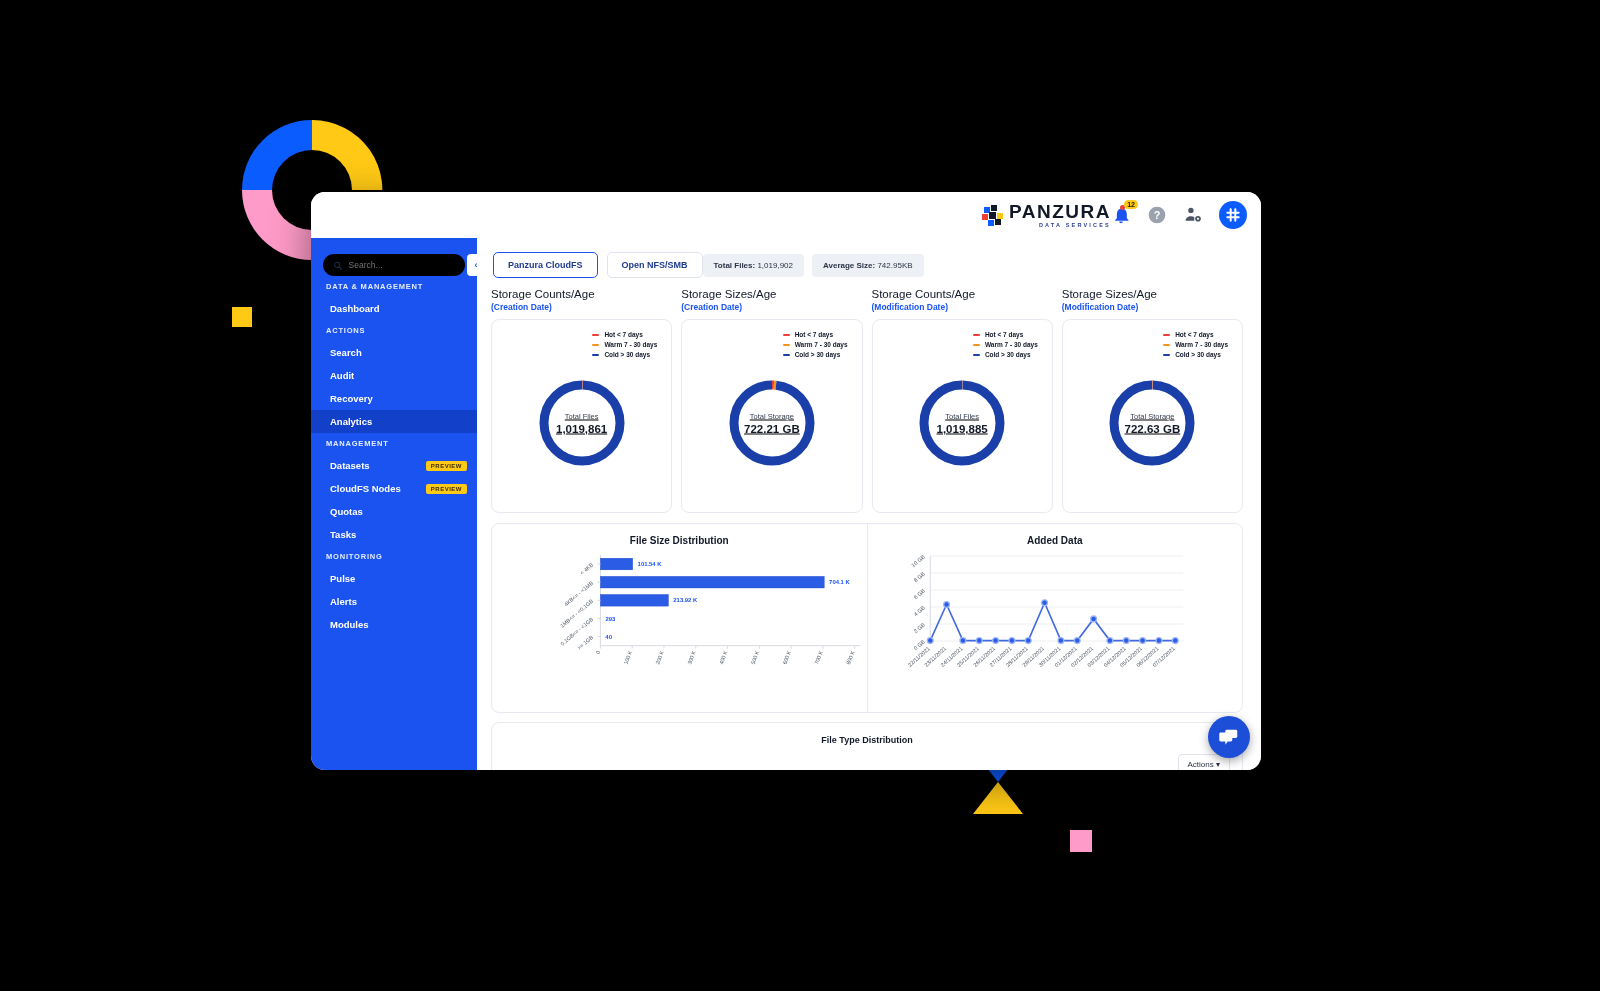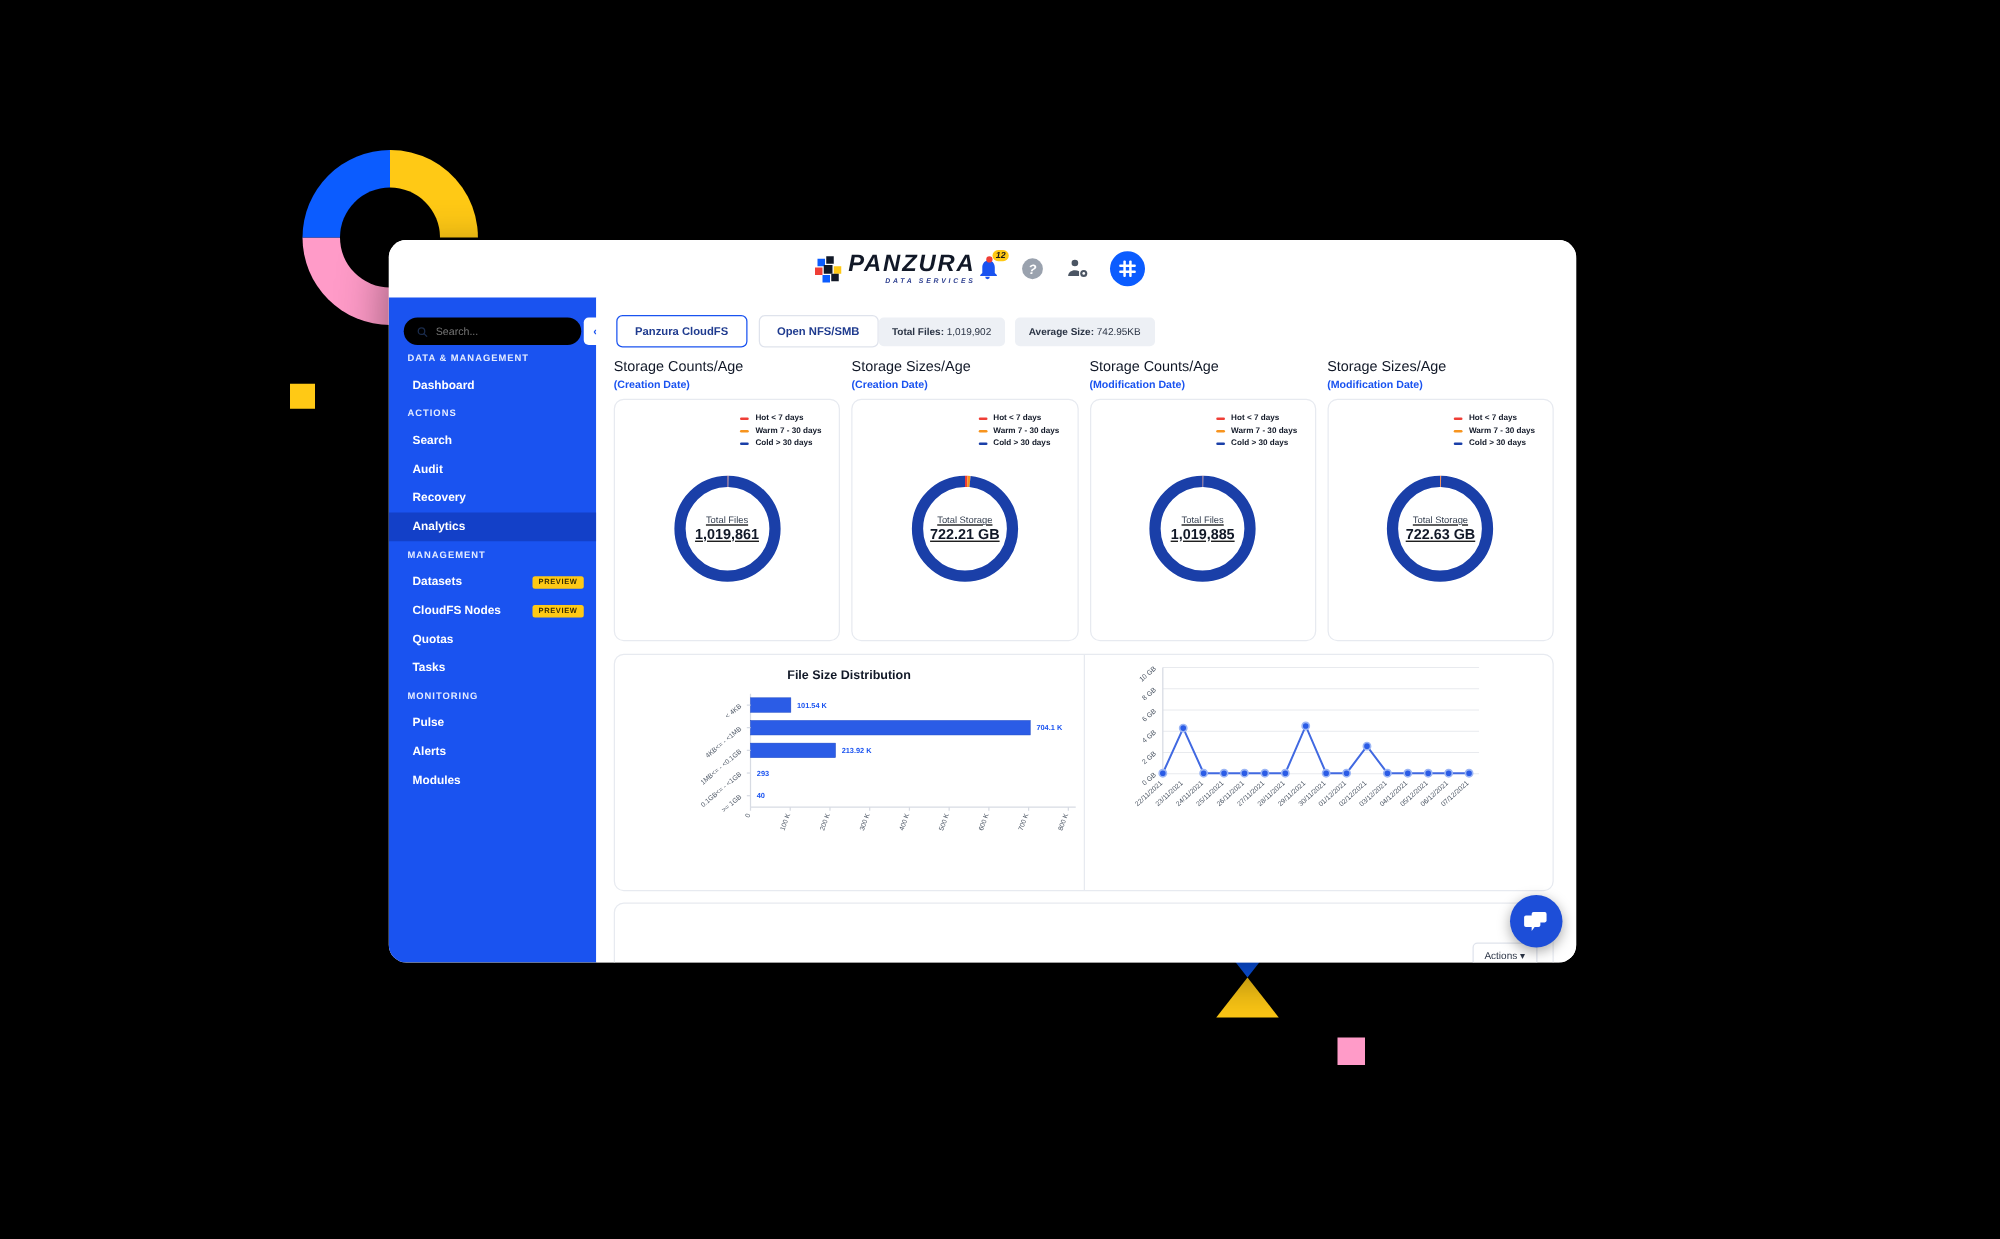--- a/index.html
+++ b/index.html
@@ -41,23 +41,22 @@
     width: 950px; height: 578px;
     background: #ffffff;
     border-radius: 14px;
     overflow: hidden;
     box-shadow: 0 12px 40px rgba(0,0,0,.45);
   }
 
   
   #app-header {
     height: 46px; background: #ffffff;
-    display: flex; align-items: center; justify-content: center;
+    display: flex; align-items: center; justify-content: flex-end;
     padding: 0 14px 0 10px;
-    font-style: italic;
   }
   .brand { display: flex; align-items: center; gap: 6px; }
   .brand-mark { width: 21px; height: 21px; position: relative; flex: none; }
   .brand-mark i { position: absolute; display: block; }
   .bm1 { left: 2px;  top: 2px;  width: 6px; height: 6px; background: #0B5CFF; }
   .bm2 { left: 9px;  top: 0px;  width: 6px; height: 6px; background: #111827; }
   .bm3 { left: 0px;  top: 9px;  width: 6px; height: 6px; background: #EF3E36; }
   .bm4 { left: 7px;  top: 7px;  width: 7px; height: 7px; background: #111827; }
   .bm5 { left: 15px; top: 8px;  width: 6px; height: 6px; background: #FFC915; }
   .bm6 { left: 6px;  top: 15px; width: 6px; height: 6px; background: #0B5CFF; }
@@ -529,20 +528,21 @@
                 <line x1="303.5" y1="100" x2="303.5" y2="103" stroke="#d7dbe3" stroke-width="1"></line>
                 <text x="303.5" y="106" class="axis-label" text-anchor="end" transform="rotate(-70 303.5 106)">600 K</text>
                 <line x1="335.75" y1="100" x2="335.75" y2="103" stroke="#d7dbe3" stroke-width="1"></line>
                 <text x="335.75" y="106" class="axis-label" text-anchor="end" transform="rotate(-70 335.75 106)">700 K</text>
                 <line x1="368" y1="100" x2="368" y2="103" stroke="#d7dbe3" stroke-width="1"></line>
                 <text x="368" y="106" class="axis-label" text-anchor="end" transform="rotate(-70 368 106)">800 K</text>
               </svg>
           </div>
 
           <div class="chart-half">
+            <div class="chart-title">Added Data</div>
             <svg id="line-chart" width="100%" height="150" viewBox="0 0 370 150">
                 <line x1="60" y1="95" x2="313" y2="95" stroke="#e8eaee" stroke-width="0.8"></line>
                 <text x="55" y="96.5" class="axis-label" text-anchor="end" transform="rotate(-40 55 96.5)">0 GB</text>
                 <line x1="60" y1="78" x2="313" y2="78" stroke="#e8eaee" stroke-width="0.8"></line>
                 <text x="55" y="79.5" class="axis-label" text-anchor="end" transform="rotate(-40 55 79.5)">2 GB</text>
                 <line x1="60" y1="61" x2="313" y2="61" stroke="#e8eaee" stroke-width="0.8"></line>
                 <text x="55" y="62.5" class="axis-label" text-anchor="end" transform="rotate(-40 55 62.5)">4 GB</text>
                 <line x1="60" y1="44" x2="313" y2="44" stroke="#e8eaee" stroke-width="0.8"></line>
                 <text x="55" y="45.5" class="axis-label" text-anchor="end" transform="rotate(-40 55 45.5)">6 GB</text>
                 <line x1="60" y1="27" x2="313" y2="27" stroke="#e8eaee" stroke-width="0.8"></line>
@@ -581,20 +581,21 @@
                 <text x="272.33333333333337" y="103" class="axis-label" text-anchor="end" transform="rotate(-42 272.33333333333337 103)">05/12/2021</text>
                 <circle cx="288.66666666666663" cy="94.575" r="2.9" fill="#2B5CE6" stroke="#9CB6F5" stroke-width="1.3"></circle>
                 <text x="288.66666666666663" y="103" class="axis-label" text-anchor="end" transform="rotate(-42 288.66666666666663 103)">06/12/2021</text>
                 <circle cx="305" cy="94.575" r="2.9" fill="#2B5CE6" stroke="#9CB6F5" stroke-width="1.3"></circle>
                 <text x="305" y="103" class="axis-label" text-anchor="end" transform="rotate(-42 305 103)">07/12/2021</text>
               </svg>
           </div>
         </div>
 
         <div id="bottom-card">
+          <div id="bottom-title">File Type Distribution</div>
           <div id="actions-btn">Actions ▾</div>
         </div>
 
       </div>
     </div>
   </div>
 
   <div id="chat-fab">
     <svg width="22" height="22" viewBox="0 0 24 24" fill="#ffffff">
       <rect x="8" y="4" width="13" height="9" rx="1.6"></rect>

